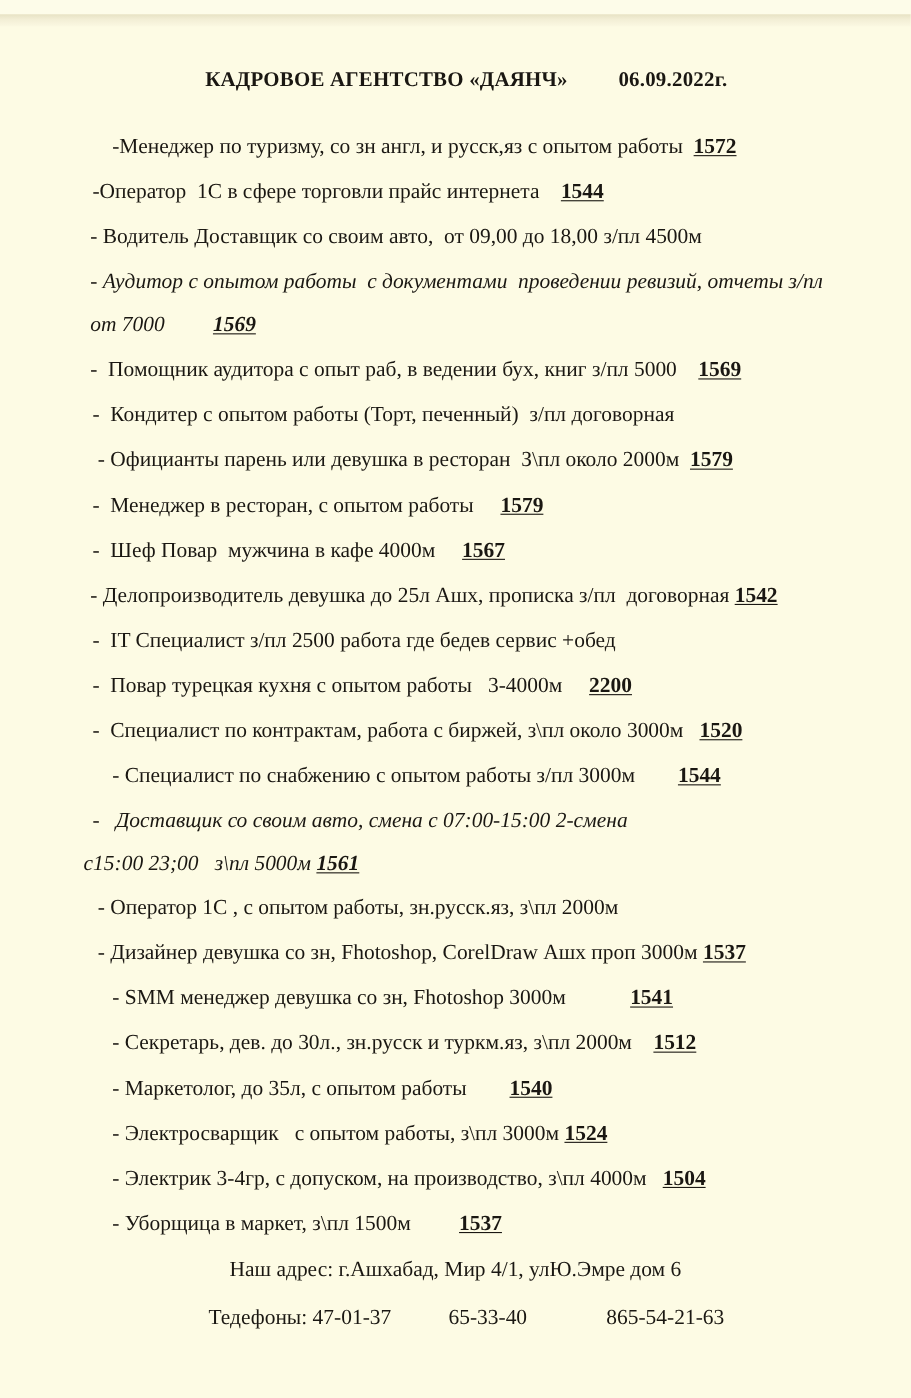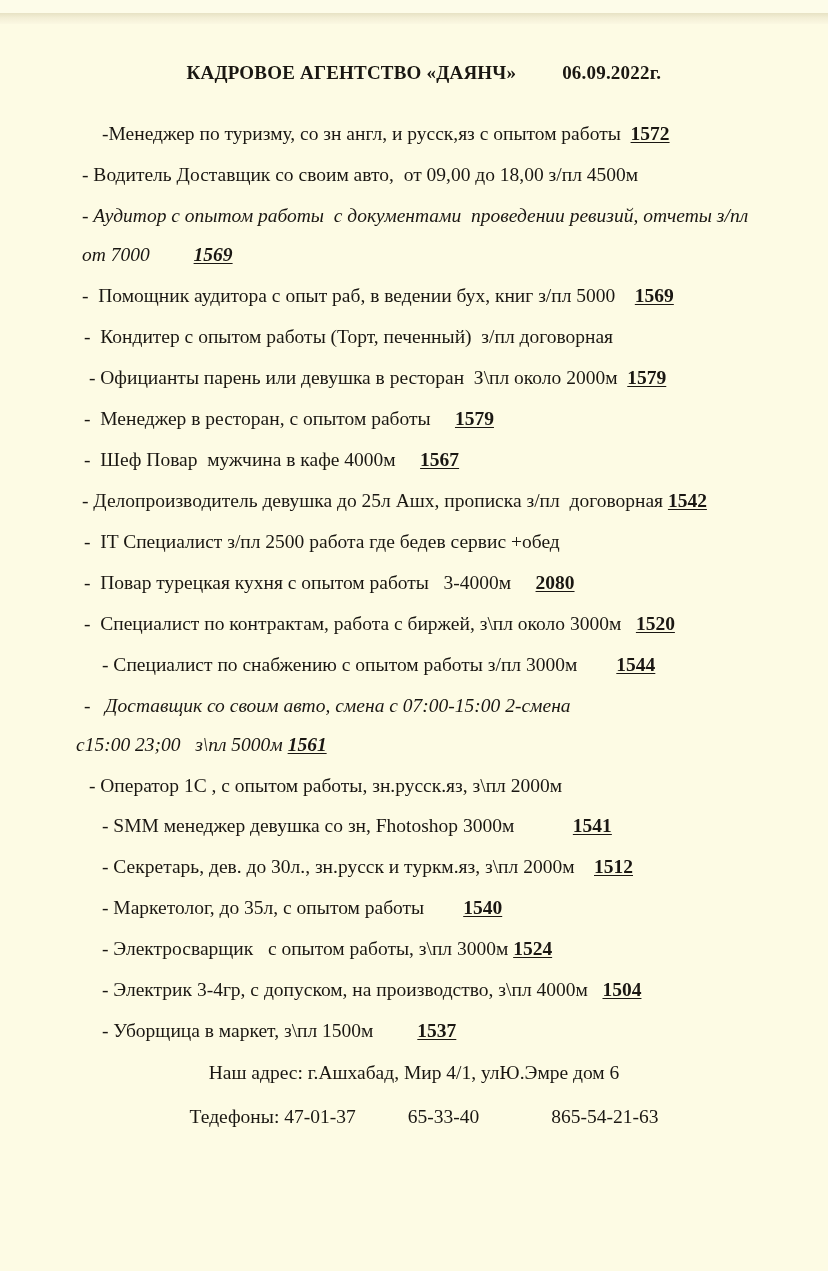--- a/index.html
+++ b/index.html
@@ -99,34 +99,36 @@
 <div class="top-shadow"></div>
 
 <div class="sheet">
 
   <div class="doc-header">
     <span class="title">КАДРОВОЕ АГЕНТСТВО «ДАЯНЧ»</span><span class="gap"></span><span class="date">06.09.2022г.</span>
   </div>
 
   <div class="listing">
       <div class="entry ind-78"><span class="txt">-Менеджер по туризму, со зн англ, и русск,яз с опытом работы  </span><span class="code">1572</span></div>
+      <div class="entry ind-84"><span class="txt">-Оператор  1С в сфере торговли прайс интернета    </span><span class="code">1544</span></div>
       <div class="entry ind-82"><span class="txt">- Водитель Доставщик со своим авто,  от 09,00 до 18,00 з/пл 4500м</span></div>
       <div class="entry ind-82 two-line"><span class="txt">- Аудитор с опытом работы  с документами  проведении ревизий, отчеты з/пл</span><span class="wrap-line"><span>от 7000         </span><span class="code">1569</span></span></div>
       <div class="entry ind-82"><span class="txt">-  Помощник аудитора с опыт раб, в ведении бух, книг з/пл 5000    </span><span class="code">1569</span></div>
       <div class="entry ind-84"><span class="txt">-  Кондитер с опытом работы (Торт, печенный)  з/пл договорная</span></div>
       <div class="entry ind-84"><span class="txt"> - Официанты парень или девушка в ресторан  З\пл около 2000м  </span><span class="code">1579</span></div>
       <div class="entry ind-84"><span class="txt">-  Менеджер в ресторан, с опытом работы     </span><span class="code">1579</span></div>
       <div class="entry ind-84"><span class="txt">-  Шеф Повар  мужчина в кафе 4000м     </span><span class="code">1567</span></div>
       <div class="entry ind-82"><span class="txt">- Делопроизводитель девушка до 25л Ашх, прописка з/пл  договорная </span><span class="code">1542</span></div>
       <div class="entry ind-84"><span class="txt">-  IT Специалист з/пл 2500 работа где бедев сервис +обед</span></div>
-      <div class="entry ind-84"><span class="txt">-  Повар турецкая кухня с опытом работы   3-4000м     </span><span class="code">2080</span></div>
+      <div class="entry ind-84"><span class="txt">-  Повар турецкая кухня с опытом работы   3-4000м     </span><span class="code">2200</span></div>
       <div class="entry ind-84"><span class="txt">-  Специалист по контрактам, работа с биржей, з\пл около 3000м   </span><span class="code">1520</span></div>
       <div class="entry ind-78"><span class="txt">- Специалист по снабжению с опытом работы з/пл 3000м        </span><span class="code">1544</span></div>
       <div class="entry ind-84 two-line hang"><span class="txt">-   Доставщик со своим авто, смена с 07:00-15:00 2-смена</span><span class="wrap-line"><span>с15:00 23;00   з\пл 5000м </span><span class="code">1561</span></span></div>
       <div class="entry ind-84"><span class="txt"> - Оператор 1С , с опытом работы, зн.русск.яз, з\пл 2000м</span></div>
+      <div class="entry ind-84"><span class="txt"> - Дизайнер девушка со зн, Fhotoshop, CorelDraw Ашх проп 3000м </span><span class="code">1537</span></div>
       <div class="entry ind-78"><span class="txt">- SMM менеджер девушка со зн, Fhotoshop 3000м            </span><span class="code">1541</span></div>
       <div class="entry ind-78"><span class="txt">- Секретарь, дев. до 30л., зн.русск и туркм.яз, з\пл 2000м    </span><span class="code">1512</span></div>
       <div class="entry ind-78"><span class="txt">- Маркетолог, до 35л, с опытом работы        </span><span class="code">1540</span></div>
       <div class="entry ind-78"><span class="txt">- Электросварщик   с опытом работы, з\пл 3000м </span><span class="code">1524</span></div>
       <div class="entry ind-78"><span class="txt">- Электрик 3-4гр, с допуском, на производство, з\пл 4000м   </span><span class="code">1504</span></div>
       <div class="entry ind-78"><span class="txt">- Уборщица в маркет, з\пл 1500м         </span><span class="code">1537</span></div>
     </div>
 
   <div class="footer">
     <div class="f-line">Наш адрес: г.Ашхабад, Мир 4/1, улЮ.Эмре дом 6</div>

